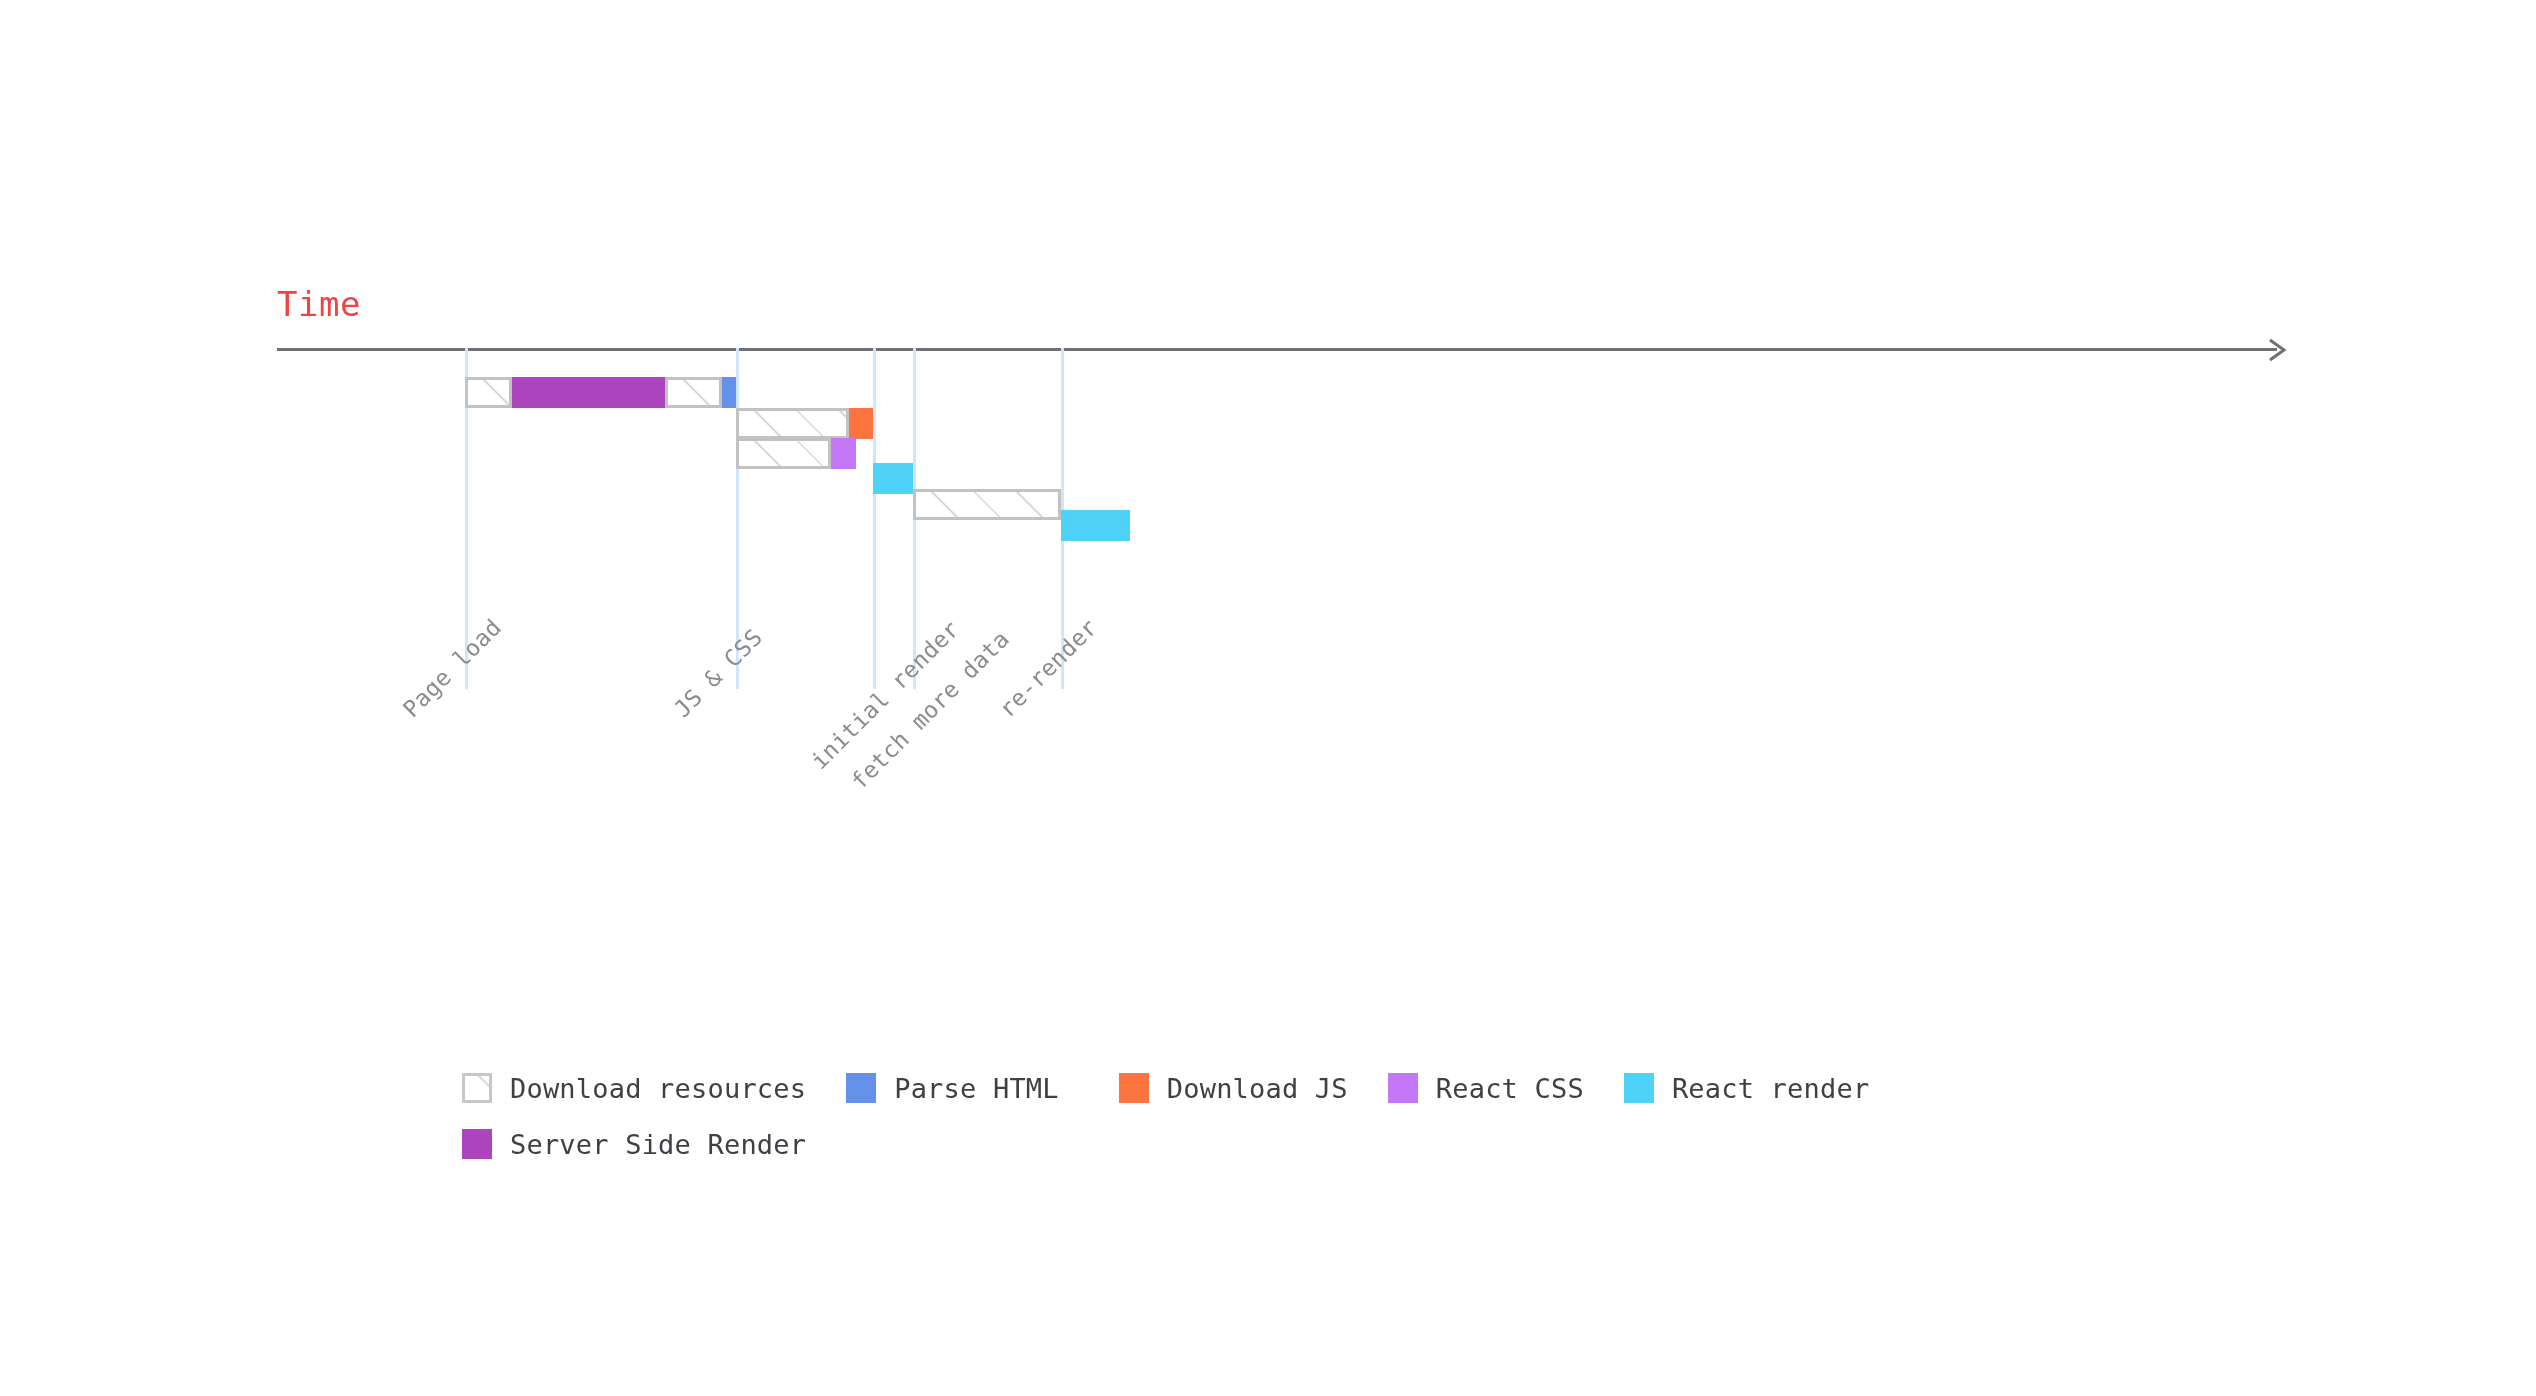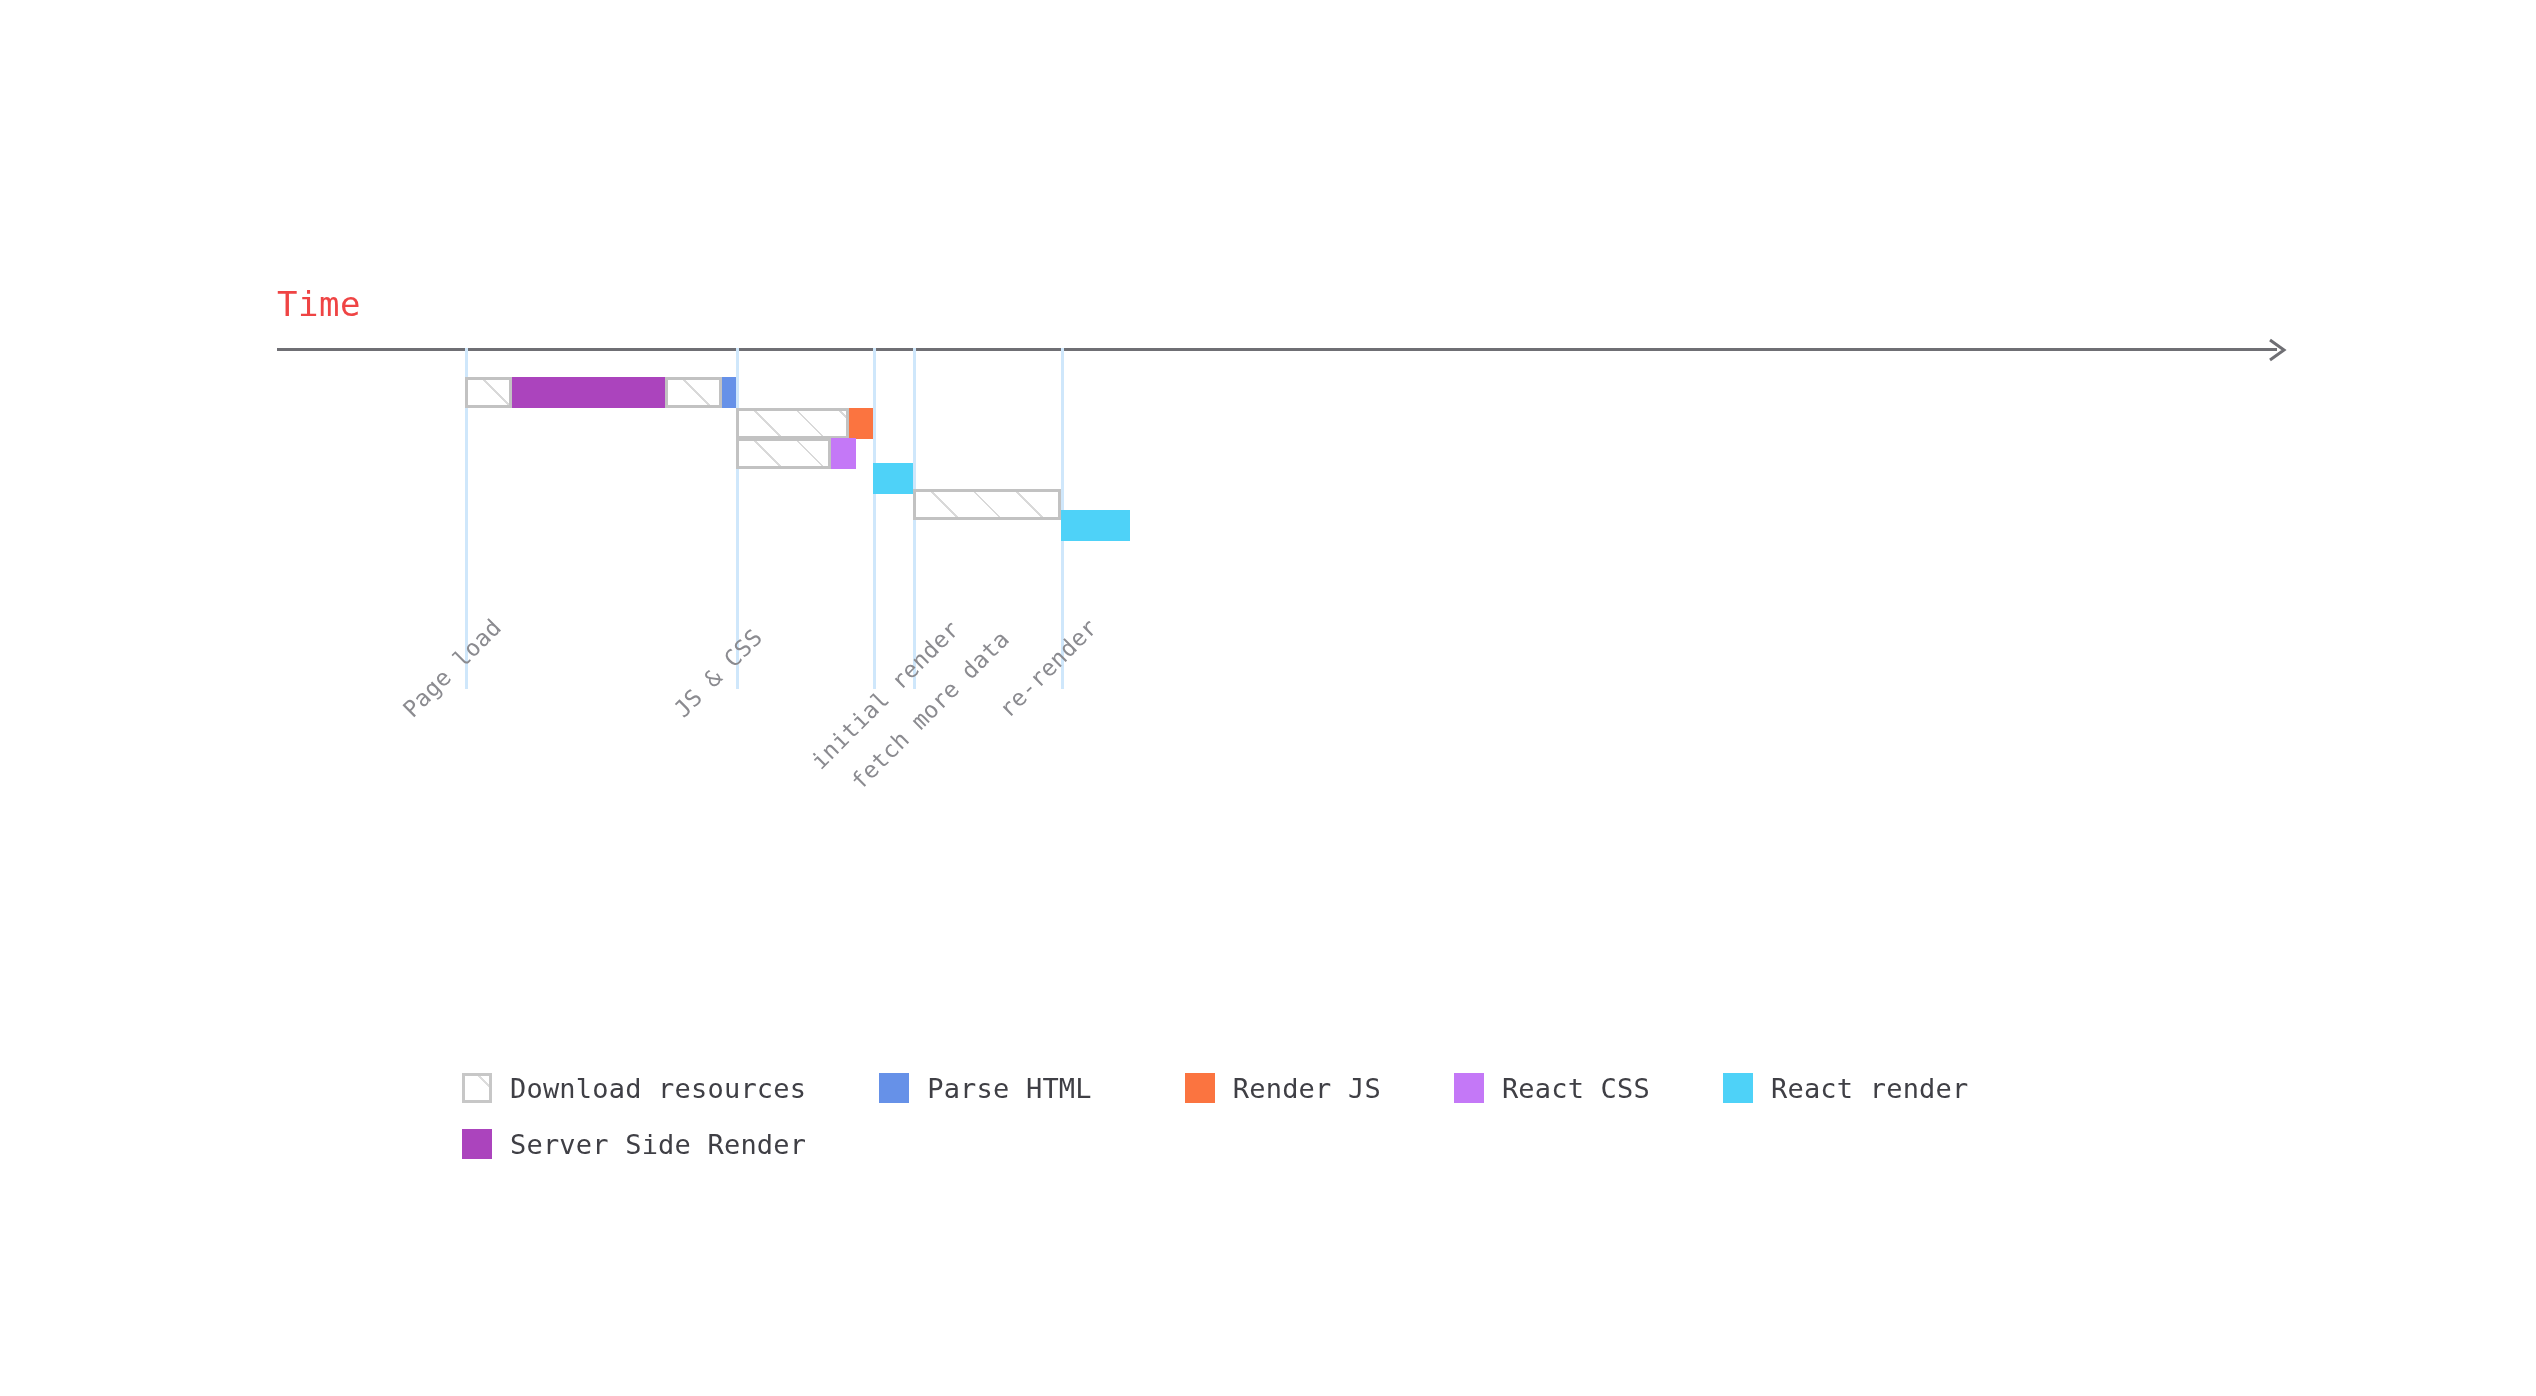--- a/index.html
+++ b/index.html
@@ -97,21 +97,20 @@
   #legend {
     position: absolute;
     left: 462px;
     top: 1060px;
     width: 1700px;
   }
   .legend-row {
     display: flex;
     align-items: center;
     height: 56px;
-    gap: 33px;
   }
   .legend-item {
     display: flex;
     align-items: center;
     white-space: nowrap;
   }
   .legend-swatch {
     width: 30px;
     height: 30px;
     flex: 0 0 30px;
@@ -182,21 +181,21 @@
         <div class="legend-item" style="margin-right: 40px;">
           <span class="legend-swatch hatched"></span>
           <span class="legend-text">Download resources</span>
         </div>
         <div class="legend-item" style="margin-right: 60px;">
           <span class="legend-swatch" style="background: rgb(102, 145, 232);"></span>
           <span class="legend-text">Parse HTML</span>
         </div>
         <div class="legend-item" style="margin-right: 40px;">
           <span class="legend-swatch" style="background: rgb(251, 116, 64);"></span>
-          <span class="legend-text">Render JS</span>
+          <span class="legend-text">Download JS</span>
         </div>
         <div class="legend-item" style="margin-right: 40px;">
           <span class="legend-swatch" style="background: rgb(196, 120, 247);"></span>
           <span class="legend-text">React CSS</span>
         </div>
         <div class="legend-item" style="margin-right: 63px;">
           <span class="legend-swatch" style="background: rgb(78, 210, 248);"></span>
           <span class="legend-text">React render</span>
         </div>
       </div>

